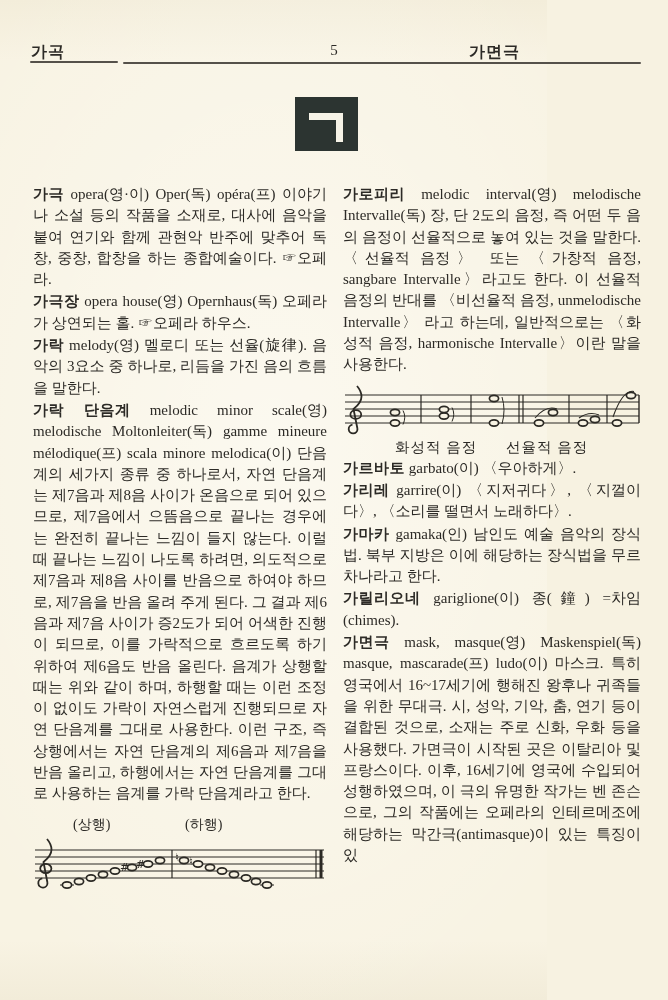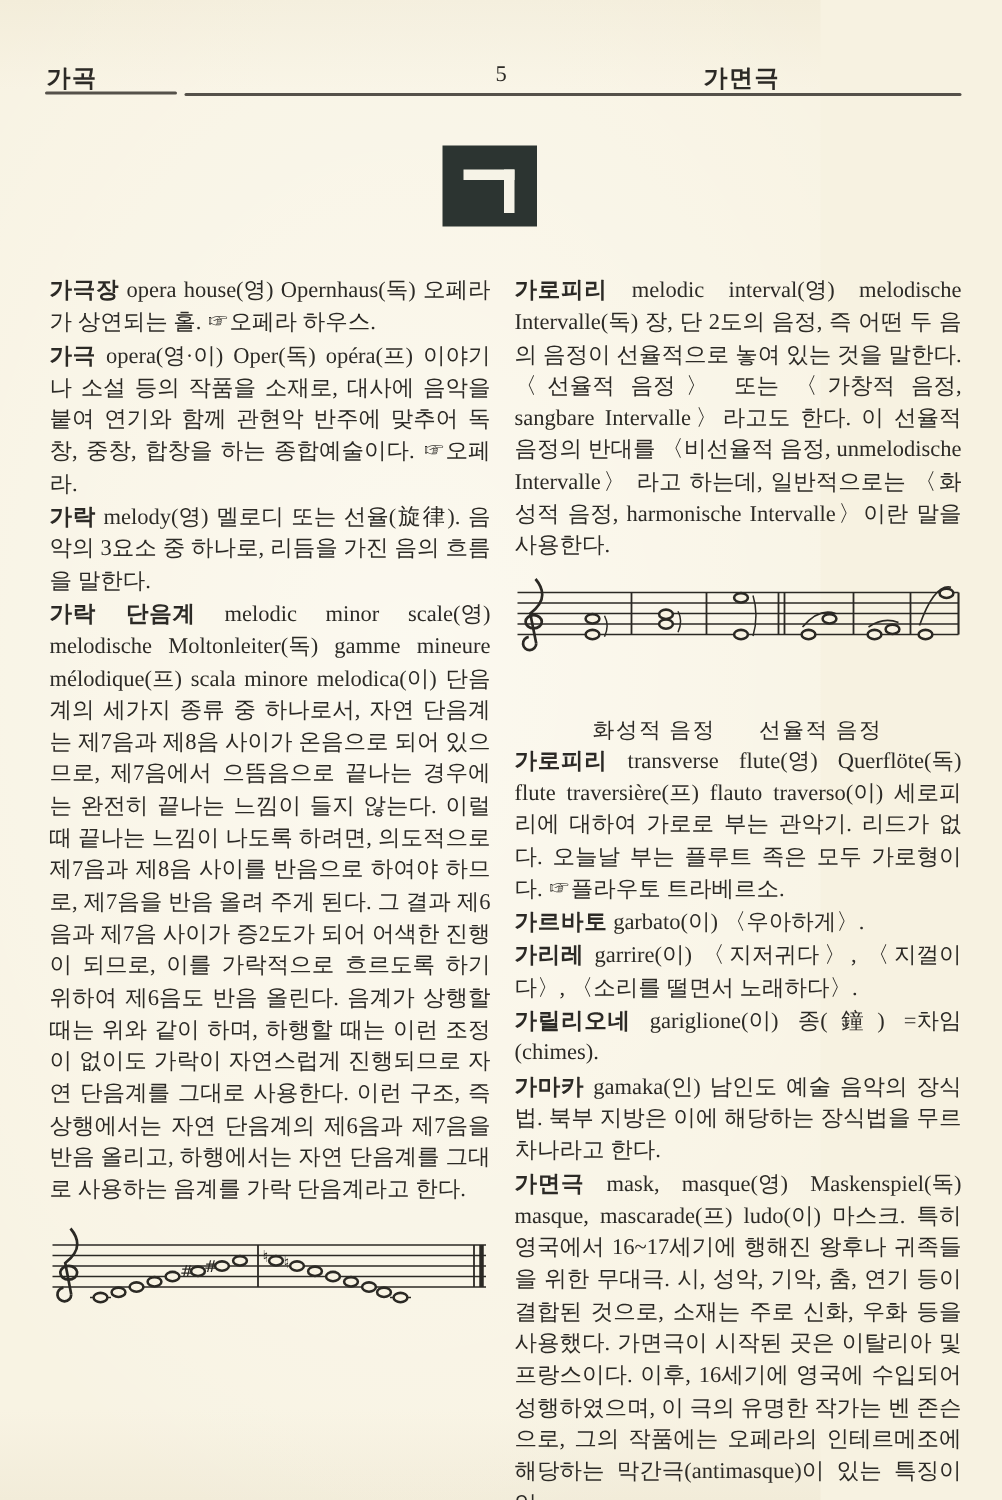--- a/index.html
+++ b/index.html
@@ -31,21 +31,21 @@
   .col-left{left:33px;width:294px;}
   .col-right{left:343px;width:298px;}
   .entry{margin:0;}
   .headword{font-weight:700;font-family:"Liberation Sans","DejaVu Sans",sans-serif;letter-spacing:0.5px;}
   
   .figure{position:relative;margin-top:9px;}
   .fig-labels{position:relative;height:20px;font-size:14px;}
   .lab-asc{position:absolute;left:40px;top:0;}
   .lab-desc{position:absolute;left:152px;top:0;}
   .staff-svg{display:block;}
-  .fig-captions-row{position:relative;height:20px;font-size:14.5px;letter-spacing:1px;margin-top:40px;}
+  .fig-captions-row{position:relative;height:20px;font-size:14.5px;letter-spacing:1px;}
   .cap-harmonic{position:absolute;left:52px;top:0;}
   .cap-melodic{position:absolute;left:163px;top:0;}
   .stroke{stroke:#2b2924;fill:none;}
   .notehead{stroke:#2b2924;stroke-width:1.7;fill:#f8f3e3;}
   .accidental{font-family:"DejaVu Sans",sans-serif;font-size:11px;fill:#2b2924;}
 </style>
 </head>
 <body>
 
 <div class="page">
@@ -56,27 +56,31 @@
   <div class="rule-a"></div>
   <div class="rule-b"></div>
 
   <div class="sec-block" title="ㄱ">
     <div class="h-stroke"></div>
     <div class="v-stroke"></div>
   </div>
 
   <div class="col col-left">
     <div>
+        <p class="entry"><span class="headword">가극</span> opera(영·이) Oper(독) opéra(프) 이야기나 소설 등의 작품을 소재로, 대사에 음악을 붙여 연기와 함께 관현악 반주에 맞추어 독창, 중창, 합창을 하는 종합예술이다. ☞오페라.</p>
         <p class="entry"><span class="headword">가극장</span> opera house(영) Opernhaus(독) 오페라가 상연되는 홀. ☞오페라 하우스.</p>
-        <p class="entry"><span class="headword">가극</span> opera(영·이) Oper(독) opéra(프) 이야기나 소설 등의 작품을 소재로, 대사에 음악을 붙여 연기와 함께 관현악 반주에 맞추어 독창, 중창, 합창을 하는 종합예술이다. ☞오페라.</p>
         <p class="entry"><span class="headword">가락</span> melody(영) 멜로디 또는 선율(旋律). 음악의 3요소 중 하나로, 리듬을 가진 음의 흐름을 말한다.</p>
         <p class="entry"><span class="headword">가락 단음계</span> melodic minor scale(영) melodische Moltonleiter(독) gamme mineure mélodique(프) scala minore melodica(이) 단음계의 세가지 종류 중 하나로서, 자연 단음계는 제7음과 제8음 사이가 온음으로 되어 있으므로, 제7음에서 으뜸음으로 끝나는 경우에는 완전히 끝나는 느낌이 들지 않는다. 이럴 때 끝나는 느낌이 나도록 하려면, 의도적으로 제7음과 제8음 사이를 반음으로 하여야 하므로, 제7음을 반음 올려 주게 된다. 그 결과 제6음과 제7음 사이가 증2도가 되어 어색한 진행이 되므로, 이를 가락적으로 흐르도록 하기 위하여 제6음도 반음 올린다. 음계가 상행할 때는 위와 같이 하며, 하행할 때는 이런 조정이 없이도 가락이 자연스럽게 진행되므로 자연 단음계를 그대로 사용한다. 이런 구조, 즉 상행에서는 자연 단음계의 제6음과 제7음을 반음 올리고, 하행에서는 자연 단음계를 그대로 사용하는 음계를 가락 단음계라고 한다.</p>
       </div>
 
     <div class="figure">
+      <div class="fig-labels">
+        <span class="lab-asc">(상행)</span>
+        <span class="lab-desc">(하행)</span>
+      </div>
       <svg class="staff-svg" width="294" height="60" viewBox="0 0 294 60">
 
         <g class="stroke" stroke-width="1">
           <line x1="2" y1="16" x2="291" y2="16"></line>
             <line x1="2" y1="23" x2="291" y2="23"></line>
           <line x1="2" y1="30" x2="291" y2="30"></line>
             <line x1="2" y1="37" x2="291" y2="37"></line>
           <line x1="2" y1="44" x2="291" y2="44"></line>
         </g>
 
@@ -181,22 +185,21 @@
 
         <line class="stroke" stroke-width="1.4" x1="296" y1="10" x2="296" y2="38"></line>
       </svg>
       <div class="fig-captions-row">
         <span class="cap-harmonic">화성적 음정</span>
         <span class="cap-melodic">선율적 음정</span>
       </div>
     </div>
 
     <div>
-        <p class="entry"><span class="headword">가로피리</span> transverse flute(영) Querflöte(독) flute traversière(프) flauto traverso(이) 세로피리에 대하여 가로로 부는 관악기. 리드가 없다. 오늘날 부는 플루트 족은 모두 가로형이다. ☞플라우토 트라베르소.</p>
         <p class="entry"><span class="headword">가르바토</span> garbato(이) 〈우아하게〉.</p>
         <p class="entry"><span class="headword">가리레</span> garrire(이) 〈지저귀다〉, 〈지껄이다〉, 〈소리를 떨면서 노래하다〉.</p>
+        <p class="entry"><span class="headword">가마카</span> gamaka(인) 남인도 예술 음악의 장식법. 북부 지방은 이에 해당하는 장식법을 무르차나라고 한다.</p>
         <p class="entry"><span class="headword">가릴리오네</span> gariglione(이) 종(鐘) =차임(chimes).</p>
-        <p class="entry"><span class="headword">가마카</span> gamaka(인) 남인도 예술 음악의 장식법. 북부 지방은 이에 해당하는 장식법을 무르차나라고 한다.</p>
         <p class="entry"><span class="headword">가면극</span> mask, masque(영) Maskenspiel(독) masque, mascarade(프) ludo(이) 마스크. 특히 영국에서 16~17세기에 행해진 왕후나 귀족들을 위한 무대극. 시, 성악, 기악, 춤, 연기 등이 결합된 것으로, 소재는 주로 신화, 우화 등을 사용했다. 가면극이 시작된 곳은 이탈리아 및 프랑스이다. 이후, 16세기에 영국에 수입되어 성행하였으며, 이 극의 유명한 작가는 벤 존슨으로, 그의 작품에는 오페라의 인테르메조에 해당하는 막간극(antimasque)이 있는 특징이 있</p>
       </div>
   </div>
 
 </div>
 
 </body></html>

